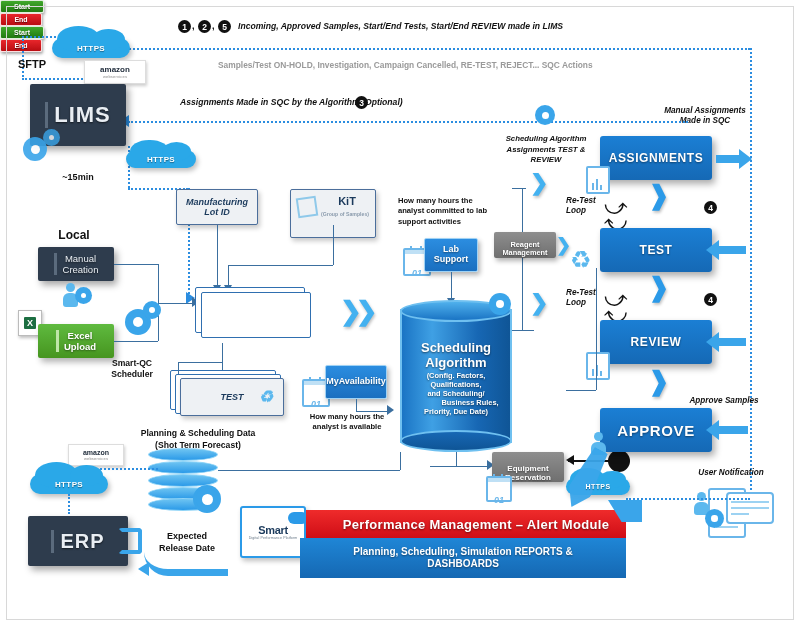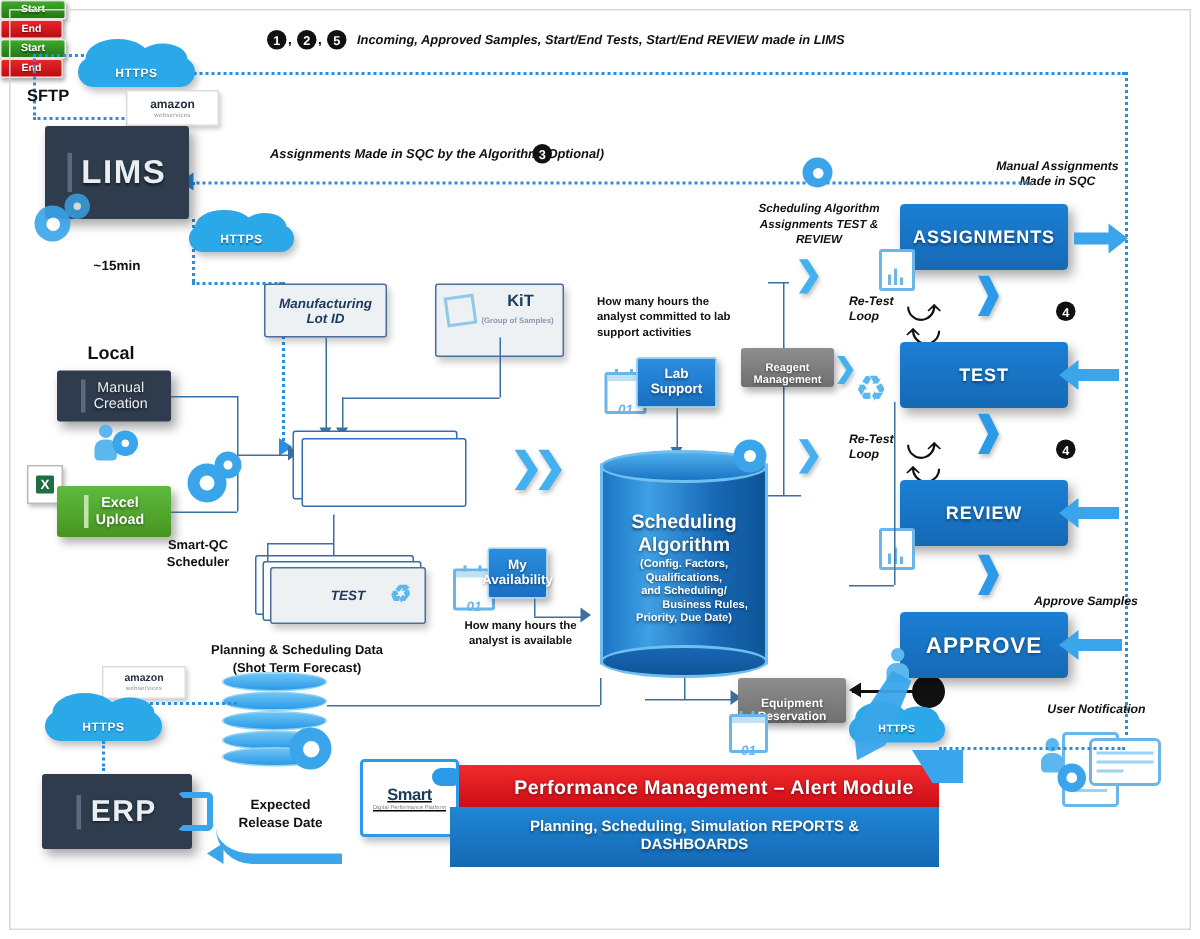--- a/index.html
+++ b/index.html
@@ -140,21 +140,21 @@
            background:linear-gradient(180deg,#6ec4f2,#2b9ae8);border:1px solid #8fd4f7;}
 
   
   .bannerRed{background:linear-gradient(180deg,#ef2b2b 0%,#cf0d16 100%);color:#fff;font-weight:bold;
              display:flex;align-items:center;justify-content:center;text-shadow:0 1px 2px rgba(0,0,0,.5);
              letter-spacing:.3px;}
   .bannerBlue{background:linear-gradient(180deg,#1f86d6 0%,#1568b3 100%);color:#fff;font-weight:bold;
               display:flex;align-items:center;justify-content:center;text-align:center;
               text-shadow:0 1px 2px rgba(0,0,0,.45);line-height:1.25;}
   .smartqc{background:#fff;border:2px solid #2b9ae8;border-radius:3px;display:flex;flex-direction:column;
-           align-items:center;justify-content:center;box-shadow:2px 3px 5px rgba(0,0,0,.25);text-decoration:underline;}
+           align-items:center;justify-content:center;box-shadow:2px 3px 5px rgba(0,0,0,.25);}
   .smartqc .s1{font-size:11px;font-weight:bold;color:#1b3a5c;letter-spacing:-.3px;}
   .smartqc .s2{font-size:3.6px;color:#6b7b8a;letter-spacing:.1px;}
 
   
   .loop{position:absolute;font-size:22px;color:#111;line-height:1;}
 
   
   .noticon{position:absolute;border:2px solid #6ab6ea;border-radius:3px;}
   .bubble{position:absolute;border:2px solid #6ab6ea;border-radius:4px;background:#fff;}
   .bubble i{position:absolute;left:3px;right:3px;height:1.5px;background:#9cd2f2;}
@@ -170,20 +170,21 @@
 
 <div id="canvas">
 
   <div class="numc" style="left:178px;top:20px;">1</div>
   <div class="abs" style="left:192px;top:21px;font-size:9px;font-weight:bold;">,</div>
   <div class="numc" style="left:198px;top:20px;">2</div>
   <div class="abs" style="left:212px;top:21px;font-size:9px;font-weight:bold;">,</div>
   <div class="numc" style="left:218px;top:20px;">5</div>
   <div class="abs lbl lbl-it lbl-left" style="left:238px;top:21px;width:430px;font-size:8.6px;">Incoming, Approved Samples, Start/End Tests, Start/End REVIEW made in LIMS</div>
 
+  <div class="abs lbl lbl-gray lbl-left" style="left:218px;top:60px;width:470px;font-size:8.4px;">Samples/Test ON-HOLD, Investigation, Campaign Cancelled, RE-TEST, REJECT... SQC Actions</div>
 
   <div class="abs lbl lbl-it lbl-left" style="left:180px;top:97px;width:260px;font-size:8.6px;">Assignments Made in SQC by the Algorithm (Optional)</div>
   <div class="numc" style="left:355px;top:96px;">3</div>
 
   <div class="abs lbl lbl-it" style="left:640px;top:106px;width:130px;font-size:8.2px;">Manual Assignments</div>
   <div class="abs lbl lbl-it" style="left:640px;top:116px;width:130px;font-size:8.2px;">Made in SQC</div>
 
   <div class="dot-h" style="left:118px;top:48px;width:632px;"></div>
   <div class="dot-v" style="left:750px;top:48px;height:450px;"></div>
   <div class="dot-v" style="left:22px;top:36px;height:44px;"></div>
@@ -314,21 +315,21 @@
   </div>
   <div class="sol-v" style="left:451px;top:272px;height:30px;"></div>
   <div class="tick-d" style="left:447px;top:298px;"></div>
 
   <div class="cal" style="left:302px;top:379px;width:24px;height:24px;">
     <div class="ring" style="left:5px;"></div>
       <div class="ring" style="left:15px;"></div>
     <div class="cbar"></div>
     <div class="cnum">01</div>
   </div>
-  <div class="abs chip" style="left:325px;top:365px;width:40px;height:34px;flex-direction:column;font-size:9px;align-items:center;">
+  <div class="abs chip" style="left:325px;top:365px;width:62px;height:34px;flex-direction:row;font-size:9px;align-items:center;">
     <div>My</div>
     <div>Availability</div>
   </div>
   <div class="abs lbl" style="left:292px;top:412px;width:110px;font-size:7.6px;">How many hours the</div>
   <div class="abs lbl" style="left:292px;top:422px;width:110px;font-size:7.6px;">analyst is available</div>
   <div class="sol-v" style="left:356px;top:399px;height:12px;"></div>
   <div class="sol-h" style="left:356px;top:411px;width:34px;"></div>
   <div class="arrow-r" style="left:387px;top:405px;border-left-color:#3b6f9f;border-top-width:5px;border-bottom-width:5px;border-left-width:7px;"></div>
 
   <div class="cyl" style="left:400px;top:300px;width:112px;height:152px;">

